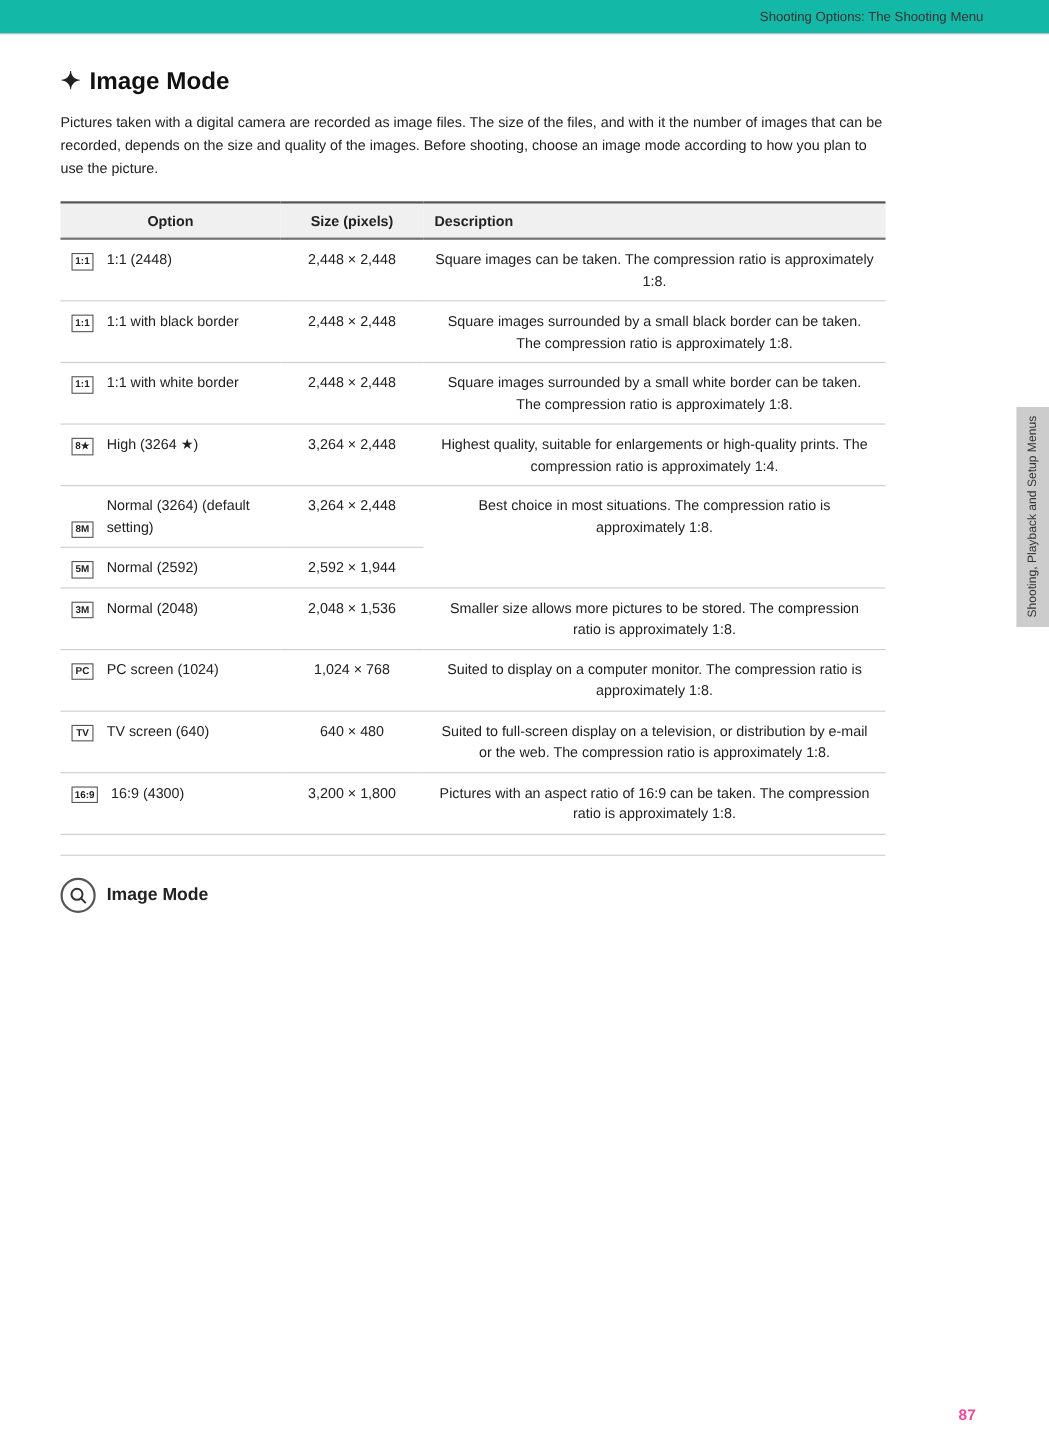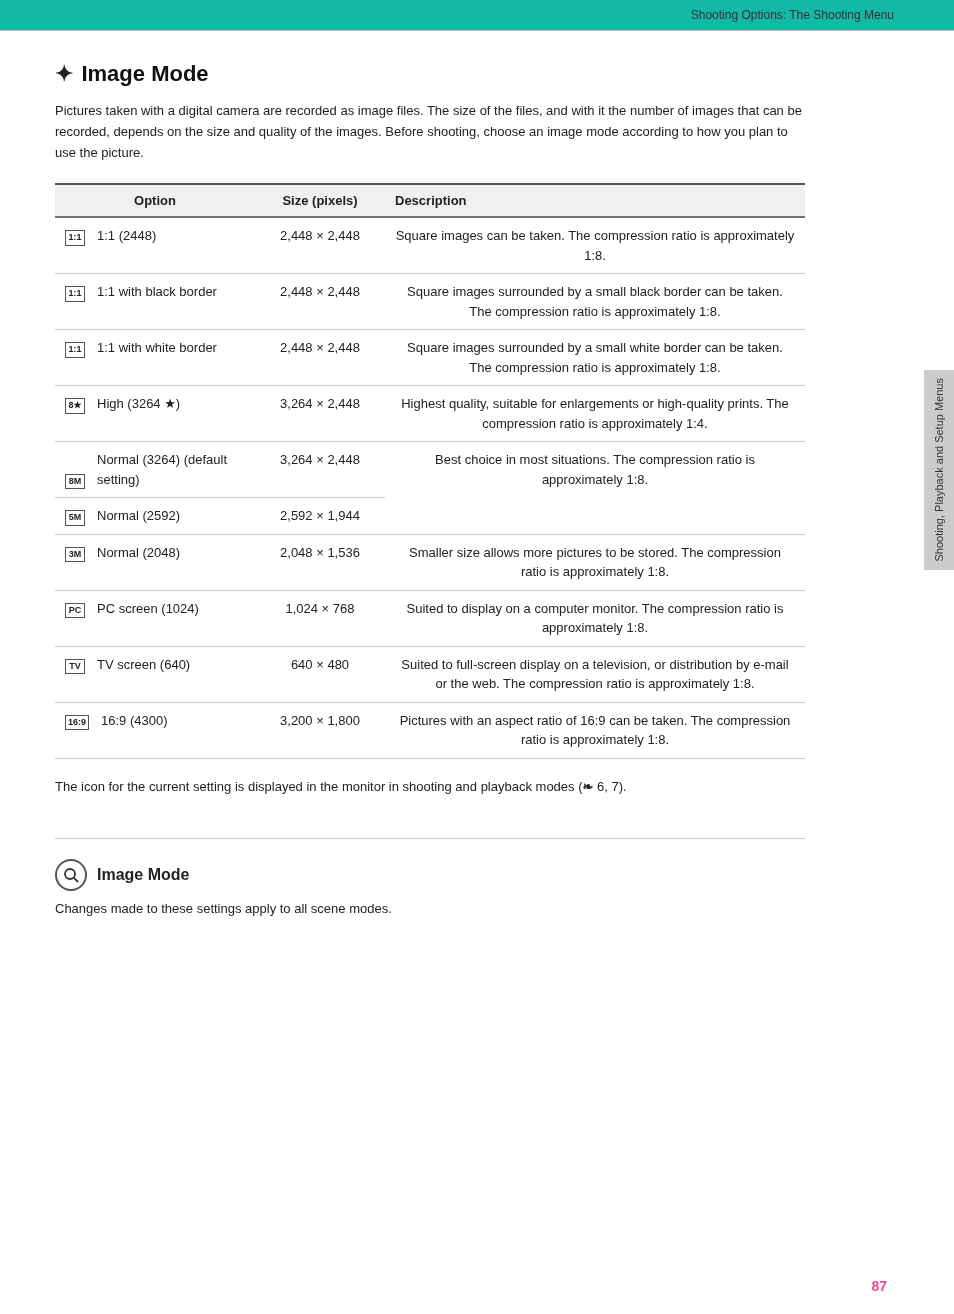--- a/index.html
+++ b/index.html
@@ -340,35 +340,31 @@
       <span class="option-icon">16:9</span>
       <span class="option-name">16:9 (4300)</span>
     </div>
           </td>
           <td class="col-size">3,200 × 1,800</td>
           <td class="col-desc">Pictures with an aspect ratio of 16:9 can be taken. The compression ratio is approximately 1:8.</td>
         </tr>
       </tbody>
   </table>
 
-  <p class="footer-note">
-    The icon for the current setting is displayed in the monitor in shooting and playback modes (<strong>❧</strong> 6, 7).
-  </p>
 
   <div class="bottom-section">
     <div class="bottom-title">
       <div class="bottom-icon">
         <svg width="18" height="18" viewBox="0 0 18 18" fill="none" xmlns="http://www.w3.org/2000/svg">
           <circle cx="8" cy="8" r="5" stroke="#333" stroke-width="1.8"></circle>
           <line x1="12" y1="12" x2="16" y2="16" stroke="#333" stroke-width="1.8"></line>
         </svg>
       </div>
       <h2>Image Mode</h2>
     </div>
-    <p class="bottom-text">Changes made to these settings apply to all scene modes.</p>
   </div>
 
 </div>
 
 <div class="side-tab">
   <span class="side-tab-text">Shooting, Playback and Setup Menus</span>
 </div>
 
 <div class="page-number">87</div>
 

